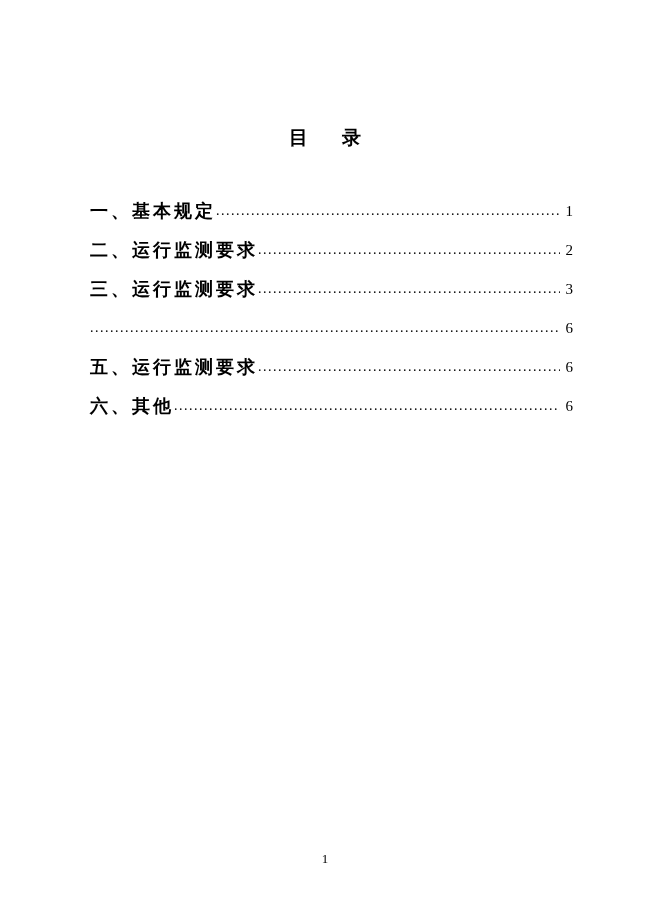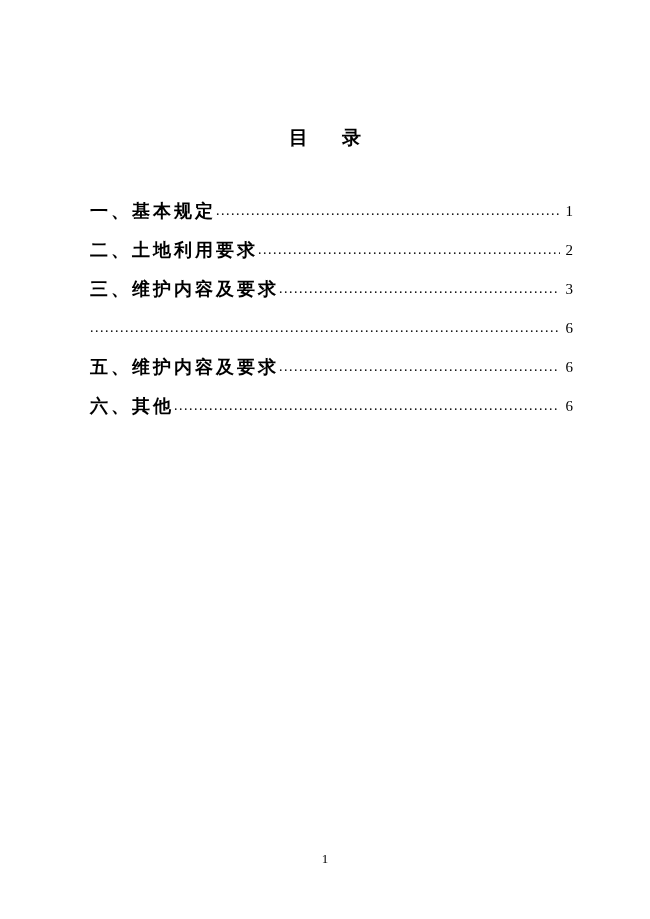--- a/index.html
+++ b/index.html
@@ -97,38 +97,38 @@
 
   <div class="toc-list">
 
     <div class="toc-entry">
       <span class="toc-entry-label">一、基本规定</span>
       <span class="toc-leader"></span>
       <span class="toc-entry-page">1</span>
     </div>
 
     <div class="toc-entry">
-      <span class="toc-entry-label">二、土地利用要求</span>
+      <span class="toc-entry-label">二、运行监测要求</span>
       <span class="toc-leader"></span>
       <span class="toc-entry-page">2</span>
     </div>
 
     <div class="toc-entry">
-      <span class="toc-entry-label">三、维护内容及要求</span>
+      <span class="toc-entry-label">三、运行监测要求</span>
       <span class="toc-leader"></span>
       <span class="toc-entry-page">3</span>
     </div>
 
     <div class="toc-entry">
       <span class="toc-leader"></span>
       <span class="toc-entry-page">6</span>
     </div>
 
     <div class="toc-entry">
-      <span class="toc-entry-label">五、维护内容及要求</span>
+      <span class="toc-entry-label">五、运行监测要求</span>
       <span class="toc-leader"></span>
       <span class="toc-entry-page">6</span>
     </div>
 
     <div class="toc-entry">
       <span class="toc-entry-label">六、其他</span>
       <span class="toc-leader"></span>
       <span class="toc-entry-page">6</span>
     </div>
 

